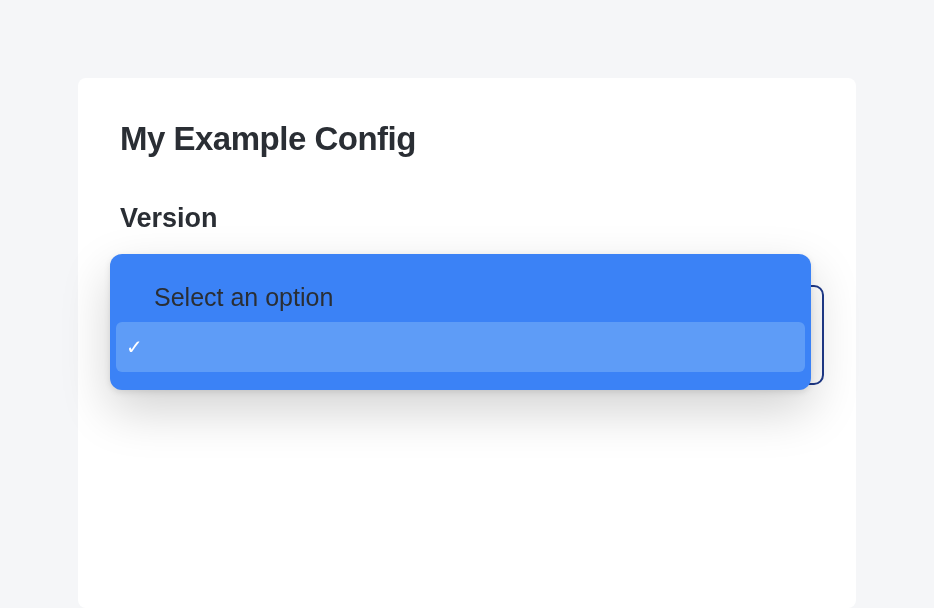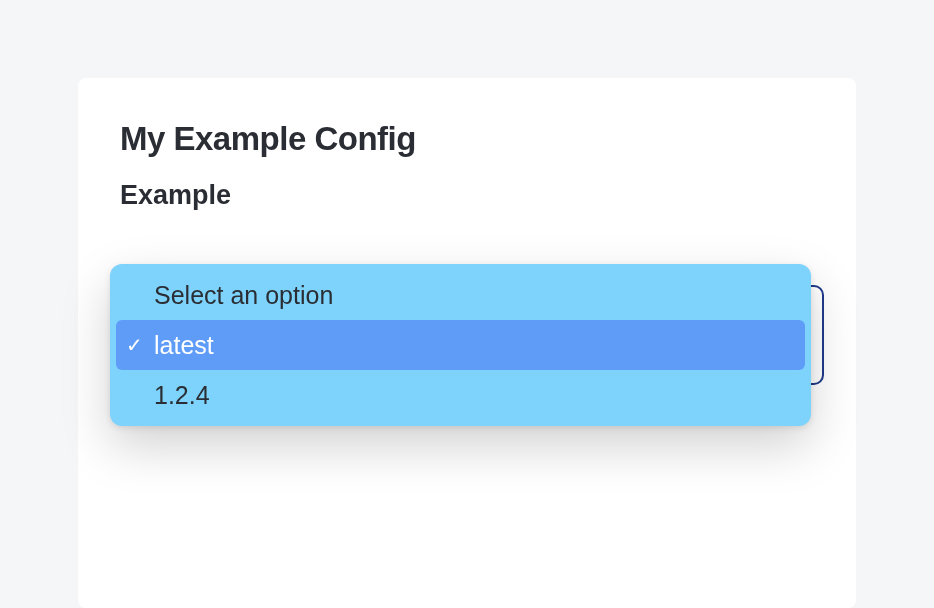--- a/index.html
+++ b/index.html
@@ -32,21 +32,21 @@
       bottom: 0;
       background: #ffffff;
       border-radius: 8px;
       padding: 42px 42px;
     }
     .page-title {
       font-size: 33px;
       font-weight: 800;
       color: #2a2e34;
       letter-spacing: -0.5px;
-      margin-bottom: 22px;
+      margin-bottom: 45px;
     }
     .section-label {
       font-size: 27px;
       font-weight: 700;
       color: #2a2e34;
       margin-bottom: 20px;
     }
     .select-trigger {
       position: absolute;
       left: 120px;
@@ -54,25 +54,25 @@
       top: 285px;
       height: 100px;
       background: #ffffff;
       border: 2px solid #1f3a8a;
       border-radius: 10px;
     }
     .dropdown {
       position: absolute;
       left: 110px;
       right: 123px;
-      top: 264px;
-      background: #7dd3fc;
+      top: 254px;
+      background: #3b82f6;
       border-radius: 12px;
       box-shadow: 0 20px 50px rgba(0,0,0,0.18), 0 2px 6px rgba(0,0,0,0.10);
-      padding: 6px 6px;
+      padding: 18px 6px;
     }
     .dropdown-item {
       display: flex;
       align-items: center;
       height: 50px;
       padding: 0 10px;
       border-radius: 6px;
       font-size: 25px;
       color: #2a2e34;
       cursor: pointer;
@@ -96,37 +96,32 @@
       flex: 1;
     }
   </style>
 </head>
 <body>
 
 <div class="outer-panel"></div>
 
 <div class="card">
   <h1 class="page-title">My Example Config</h1>
-  <div class="section-label">Example</div>
+  <div class="section-label">Version</div>
 </div>
 
 <div class="select-trigger"></div>
 
 <div class="dropdown">
 
   <div class="dropdown-item placeholder">
     <span class="check-slot"></span>
     <span class="label">Select an option</span>
   </div>
 
   <div class="dropdown-item selected">
     <span class="check-slot">✓</span>
-    <span class="label">latest</span>
   </div>
 
 
-  <div class="dropdown-item">
-    <span class="check-slot"></span>
-    <span class="label">1.2.4</span>
-  </div>
 
 
 </div>
 
 </body></html>

